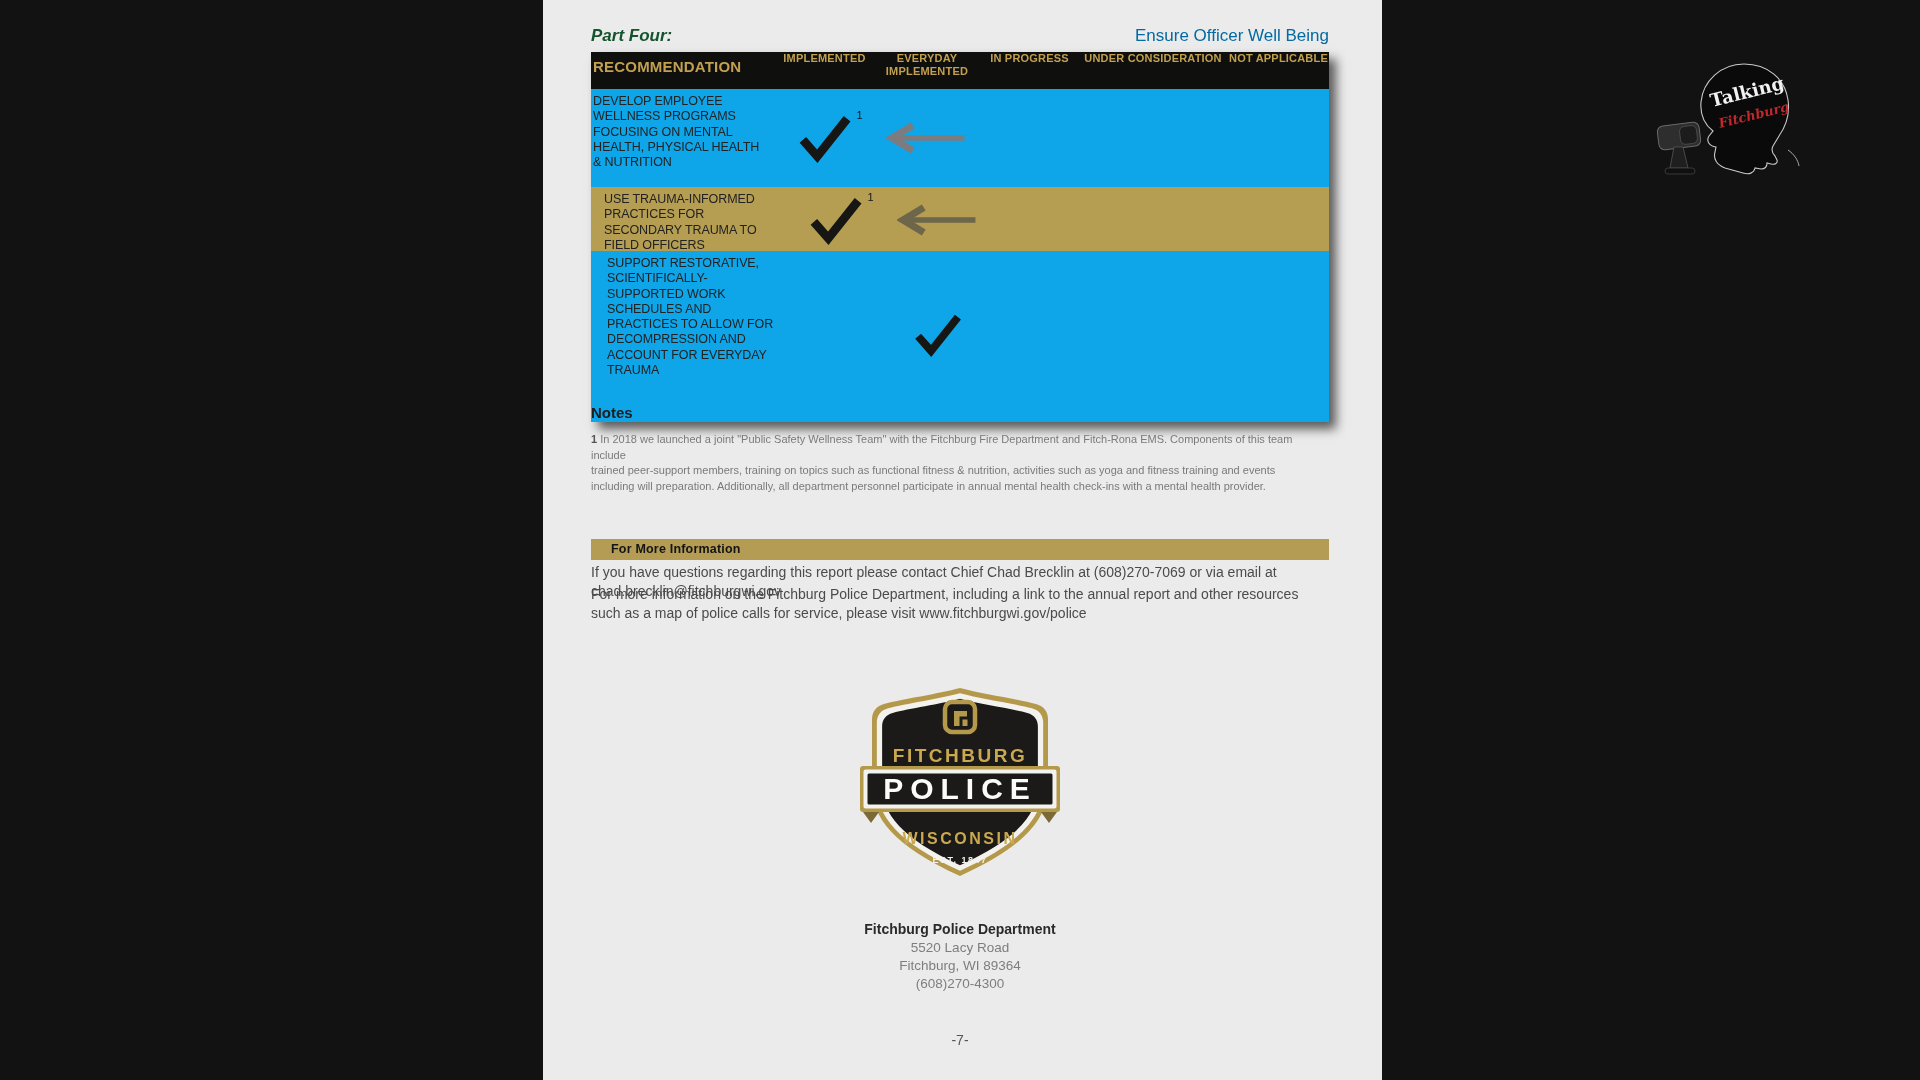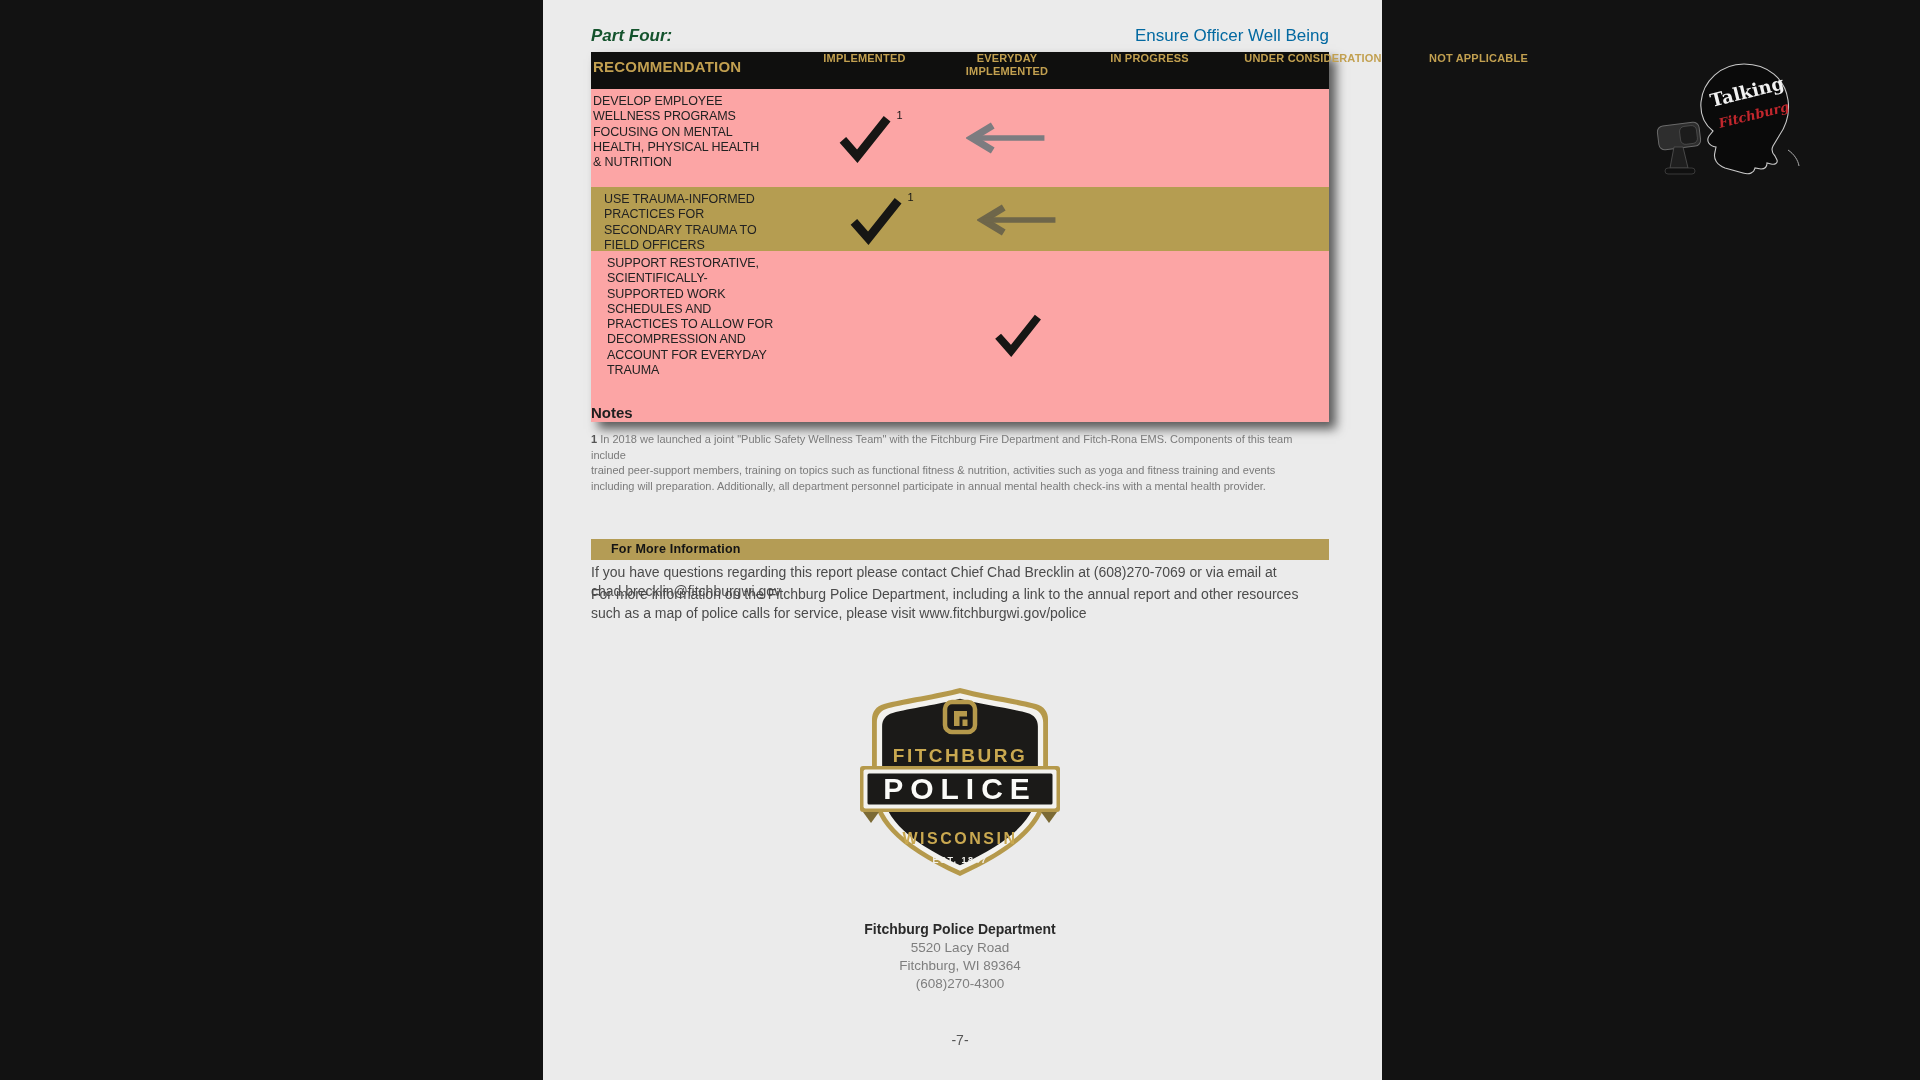--- a/index.html
+++ b/index.html
@@ -9,26 +9,26 @@
   .abs{position:absolute;}
   .content{position:absolute;left:48px;top:0;width:743px;height:1080px;}
 
   
   .part-header{top:26px;left:0;width:738px;display:flex;justify-content:space-between;align-items:baseline;}
   .part-label{font-size:17px;font-weight:bold;color:#14532d;font-style:italic;}
   .part-title{font-size:17px;color:#0369a1;}
 
   
   .rec-table{top:52px;left:0;width:738px;box-shadow:7px 7px 10px rgba(0,0,0,0.62);}
-  .t-row{display:grid;grid-template-columns:185px 97px 108px 97px 150px 101px;box-sizing:border-box;gap:40px;}
+  .t-row{display:grid;grid-template-columns:185px 97px 108px 97px 150px 101px;box-sizing:border-box;}
   .t-head{background:#0f0f0e;height:37px;}
   .hdr-cell{color:#c2a050;font-weight:bold;font-size:11px;line-height:1.18;text-align:center;
             letter-spacing:0.2px;}
   .hdr-rec{font-size:15px;text-align:left;padding-left:2px;padding-top:6px;letter-spacing:0.2px;}
-  .row-gray{background:#fca5a5;}
+  .row-gray{background:#0ea5e9;}
   .row-gold{background:#b59d51;}
   .row-1{height:98px;}
   .row-2{height:64px;padding-left:11px;}
   .row-3{height:171px;padding-left:14px;}
   .rec-cell{font-size:12.5px;line-height:1.22;color:#222;padding:5px 10px 0 2px;
             white-space:pre-line;letter-spacing:-0.1px;}
   .status-cell{display:flex;align-items:center;justify-content:center;position:relative;}
   .check-wrap{position:relative;width:58px;height:50px;}
   .check-wrap svg{display:block;}
   .note-sup{position:absolute;top:-4px;right:-9px;font-size:11px;color:#161616;}

